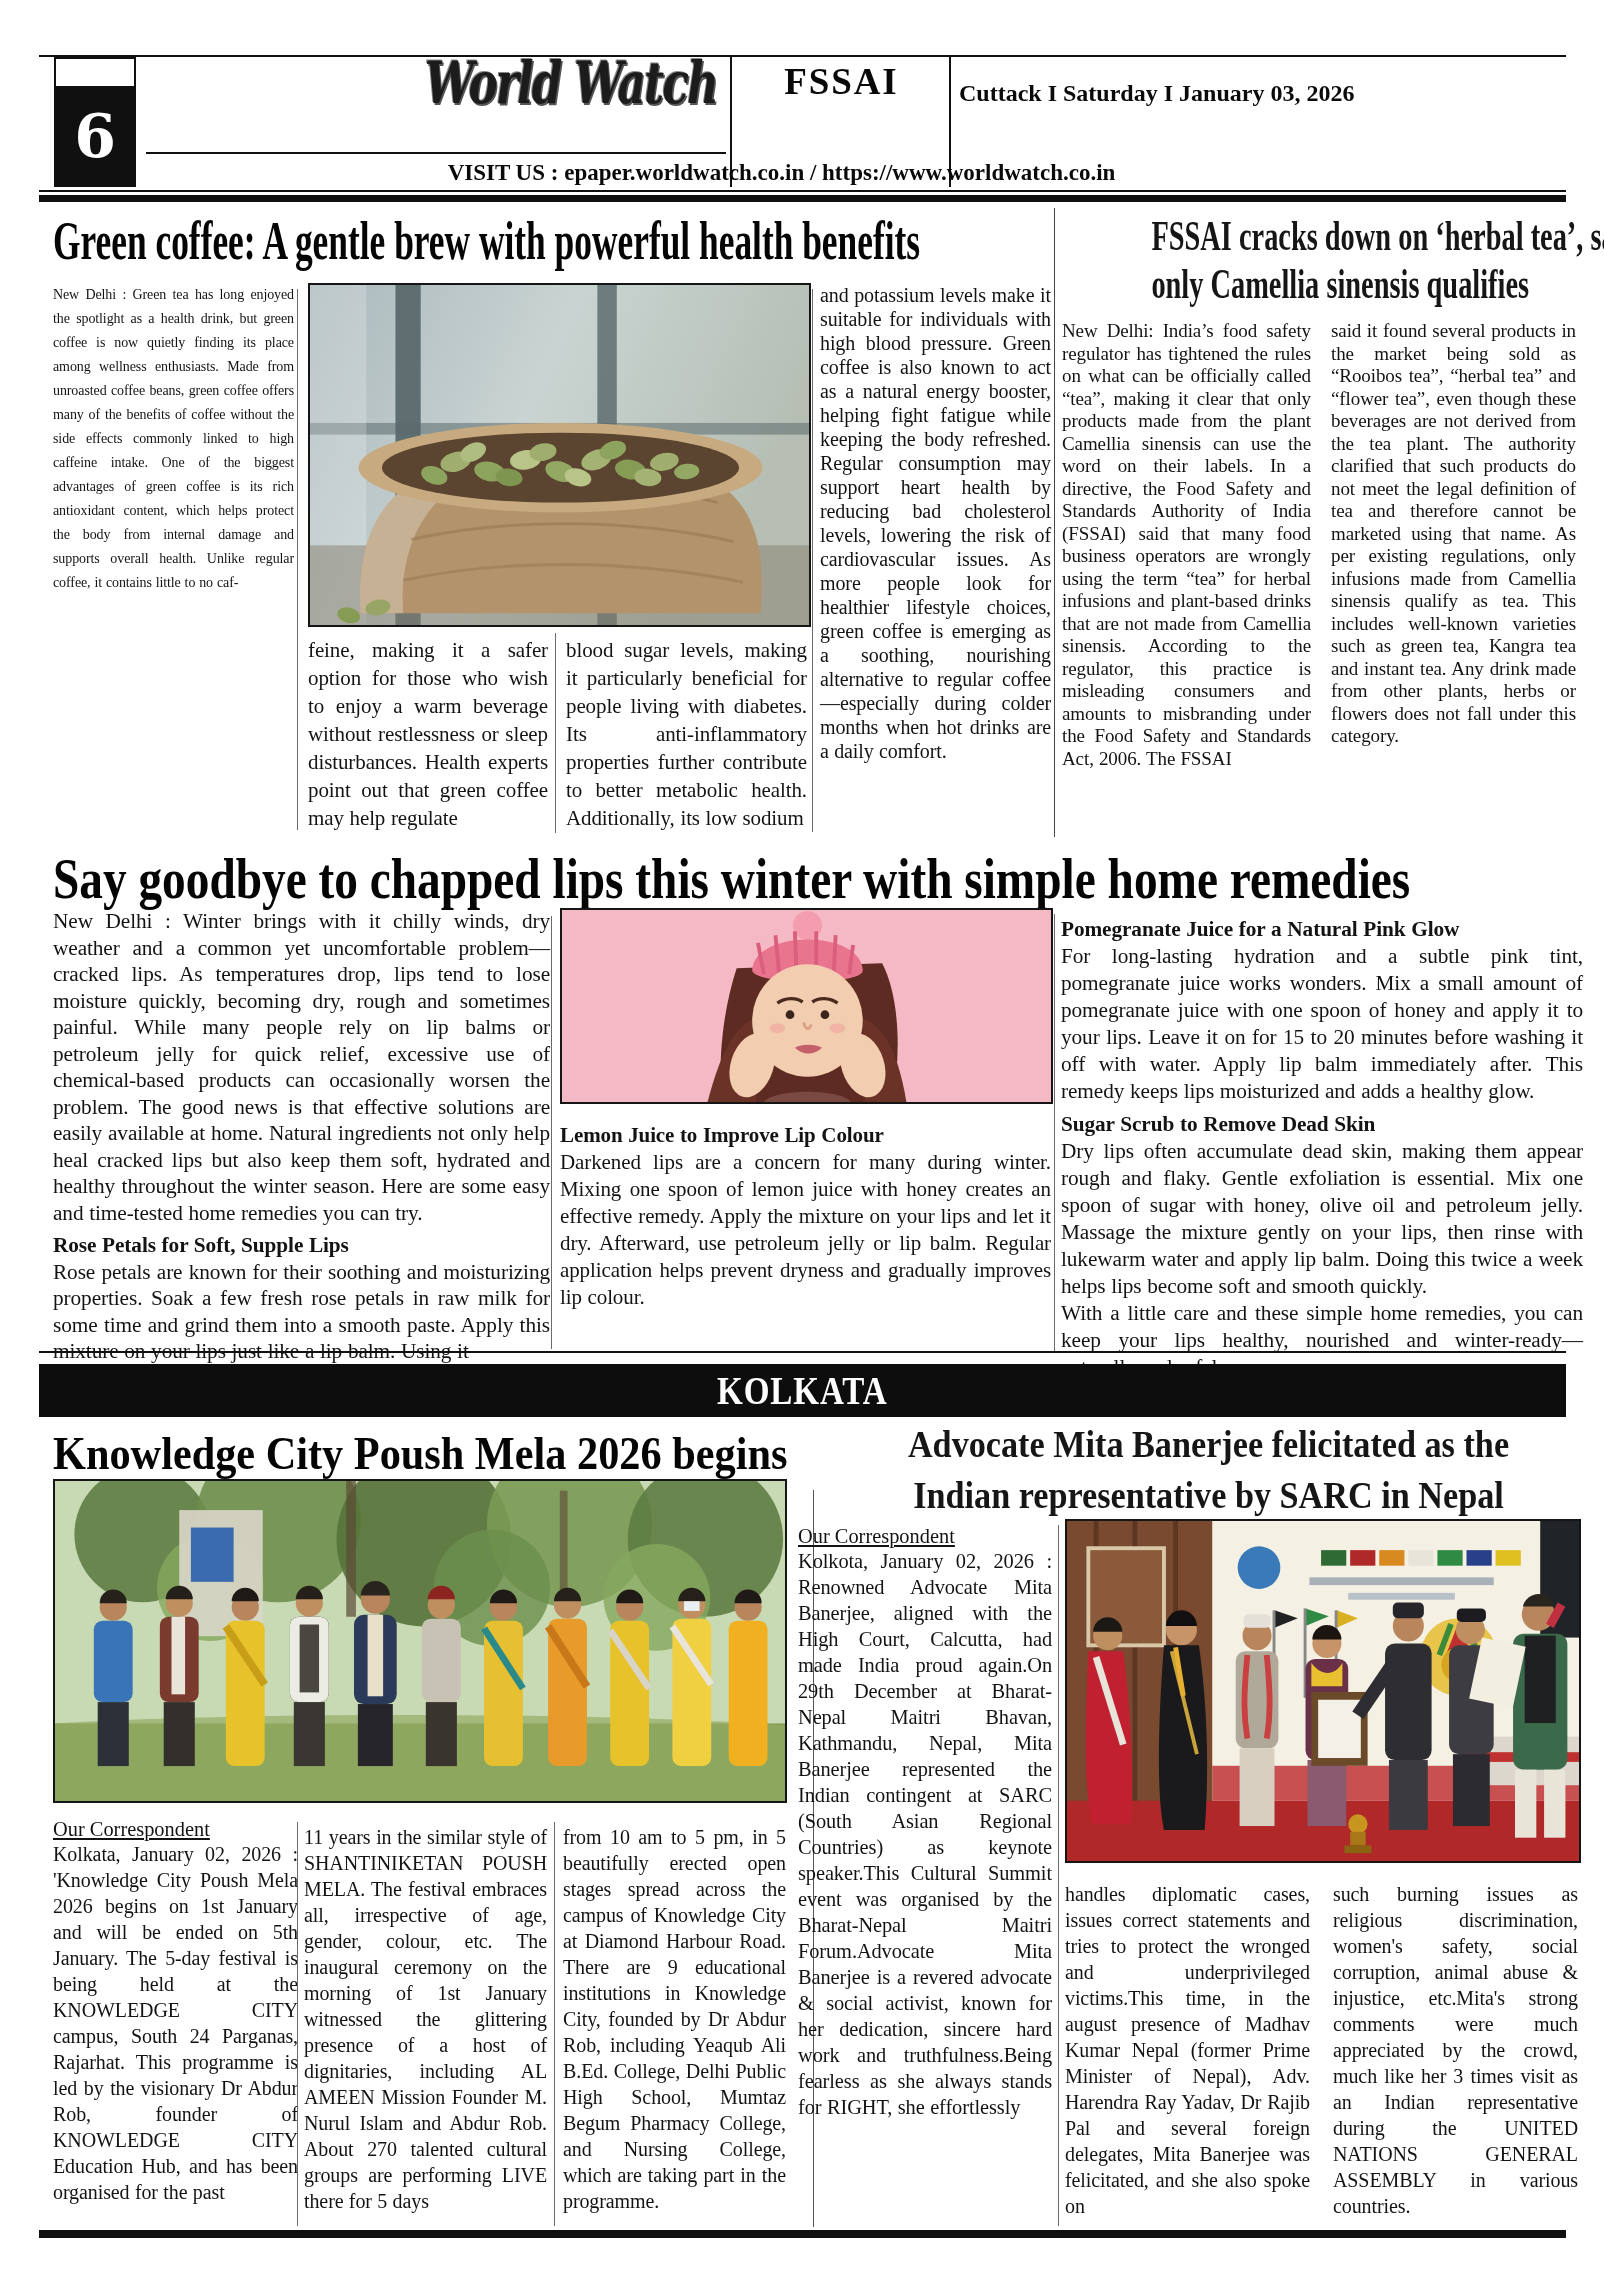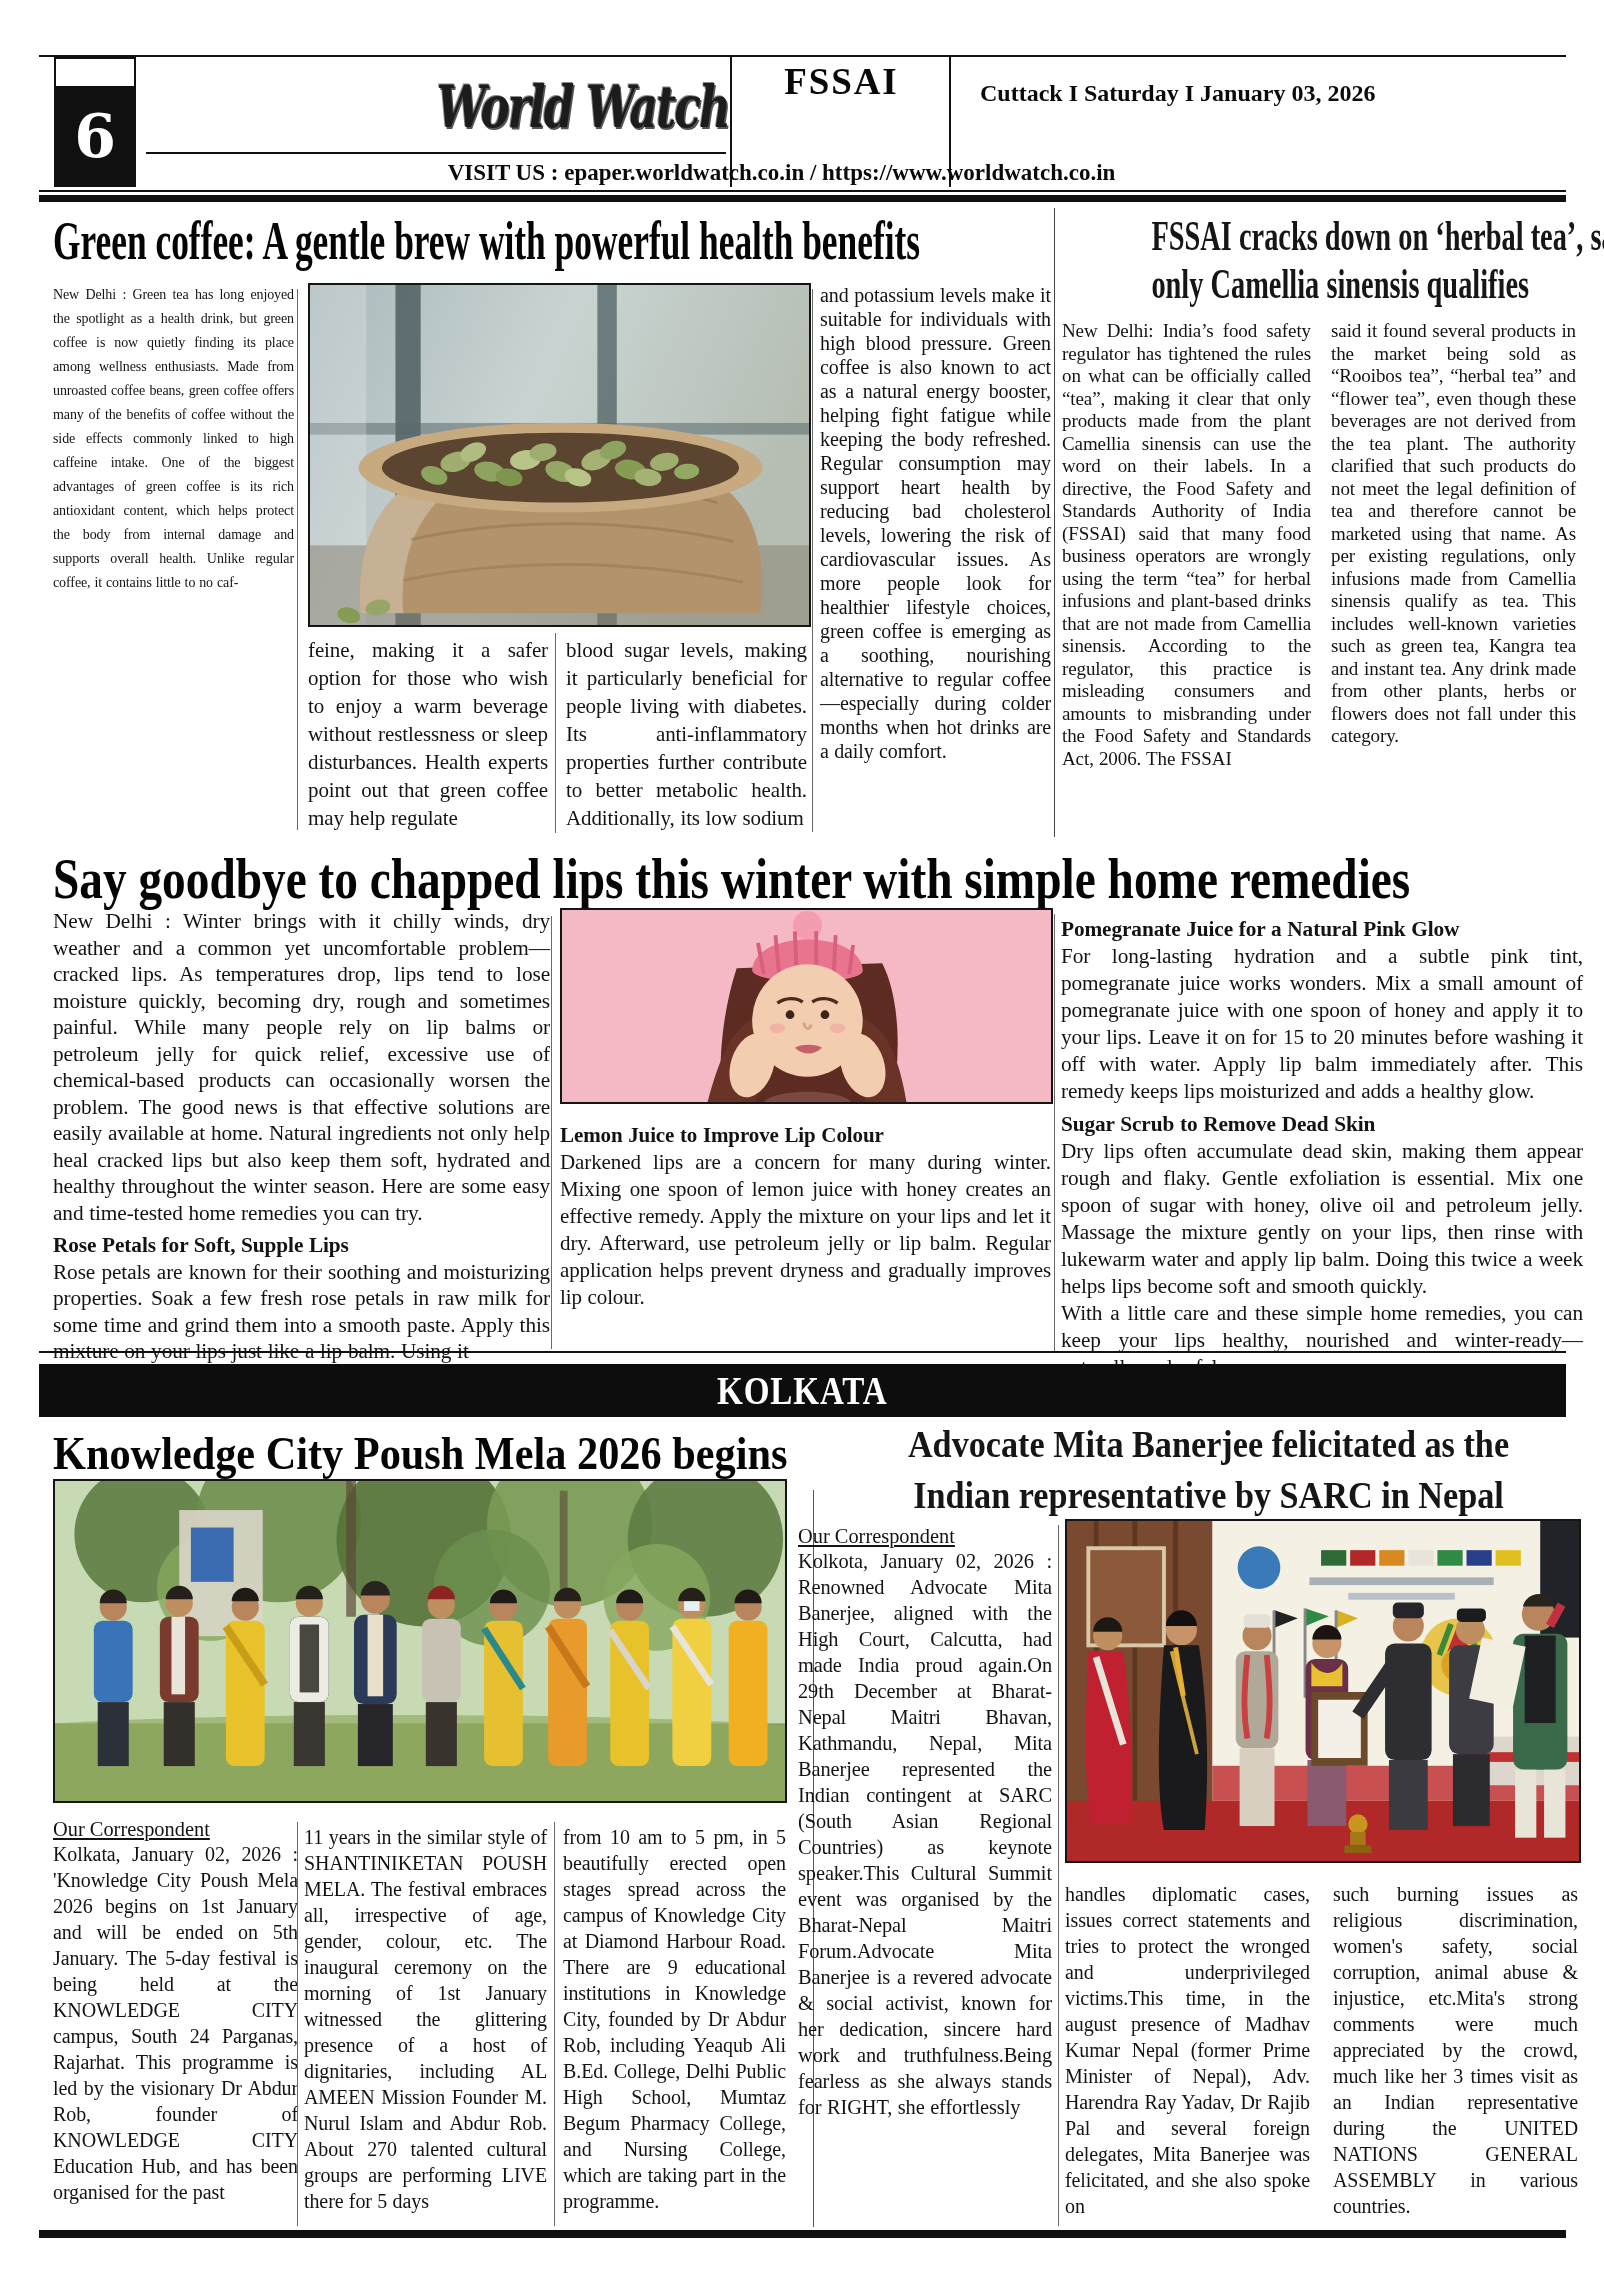--- a/index.html
+++ b/index.html
@@ -13,21 +13,21 @@
   .center{text-align:center;}
   
   .pagebox{border:2.9px solid #101010;width:78px;height:126px;background:#fff;}
   .pagebox .num{position:absolute;left:0;top:27px;width:100%;height:99px;background:#101010;
       color:#fff;font-size:60px;font-weight:bold;display:flex;align-items:center;justify-content:center;
       font-family:"DejaVu Serif",serif;}
   .logo{font-family:"DejaVu Serif",serif;font-weight:bold;font-style:italic;font-size:46px;
         letter-spacing:-1.9px;color:#1c1c1c;transform:scaleY(1.25) scaleX(0.95);transform-origin:center;
         text-shadow:1.5px 1.5px 0 #555, -1px -1px 0 #888;white-space:nowrap;}
   .health{font-size:37px;font-weight:bold;letter-spacing:1.9px;color:#090909;}
-  .dateline{font-size:24px;font-weight:bold;color:#0a0a0a;white-space:nowrap;margin-left:21px;}
+  .dateline{font-size:24px;font-weight:bold;color:#0a0a0a;white-space:nowrap;}
   .visit{font-size:23px;font-weight:bold;color:#0a0a0a;}
   
   .gc-head{font-size:54px;transform:scaleX(0.655);transform-origin:left center;}
   .fssai-head{font-size:43px;line-height:1.12;transform:scaleX(0.66);transform-origin:center;font-weight:bold;white-space:nowrap;}
   .lips-head{font-size:57px;transform:scaleX(0.83);transform-origin:left center;}
   .poush-head{font-size:47px;transform:scaleX(0.9);transform-origin:left center;}
   .mita-head{font-size:38px;line-height:1.35;font-weight:bold;transform:scaleX(0.9);transform-origin:center;white-space:nowrap;}
   .gc1{font-size:14px;line-height:24px;}
   .gc23{font-size:21px;line-height:28px;}
   .gc4{font-size:20px;line-height:24px;}
@@ -49,21 +49,21 @@
 <body>
 
 <div class="page">
 
   <div class="abs rule" style="left:39px;top:55px;width:1527px;height:1.9px"></div>
 
   <div class="abs pagebox" style="left:54px;top:57px">
     <div class="num">6</div>
   </div>
 
-  <div class="abs" style="left:417px;top:80px;width:320px;text-align:right">
+  <div class="abs" style="left:417px;top:56px;width:320px;text-align:left">
     <span class="logo" style="display:inline-block">World Watch</span>
   </div>
   <div class="abs rule" style="left:146px;top:152px;width:580px;height:1.9px"></div>
 
   <div class="abs vrule" style="left:730px;top:57px;height:130px;width:1.9px;background:#111"></div>
   <div class="abs health" style="left:737px;top:60px;width:209px;text-align:center">FSSAI</div>
   <div class="abs vrule" style="left:949px;top:57px;height:130px;width:1.9px;background:#111"></div>
 
   <div class="abs dateline" style="left:959px;top:80px">Cuttack I Saturday I January 03,  2026</div>
 

